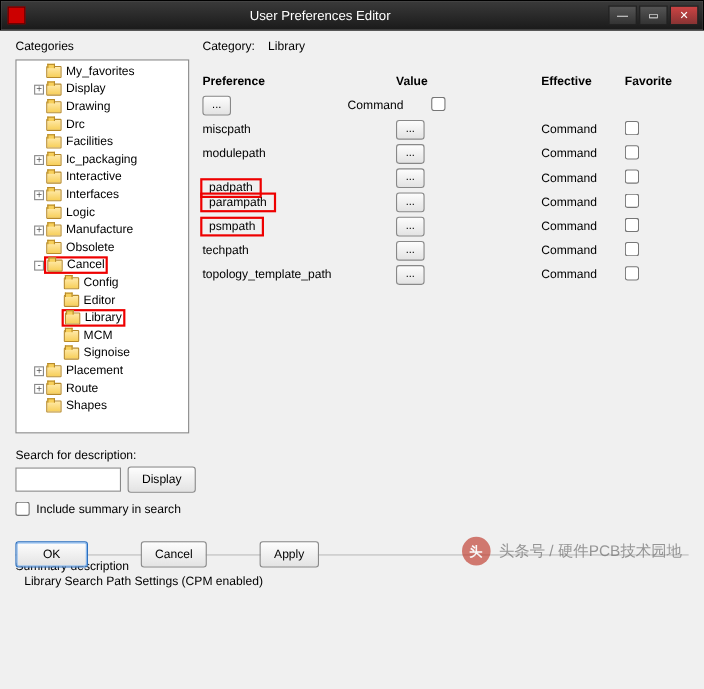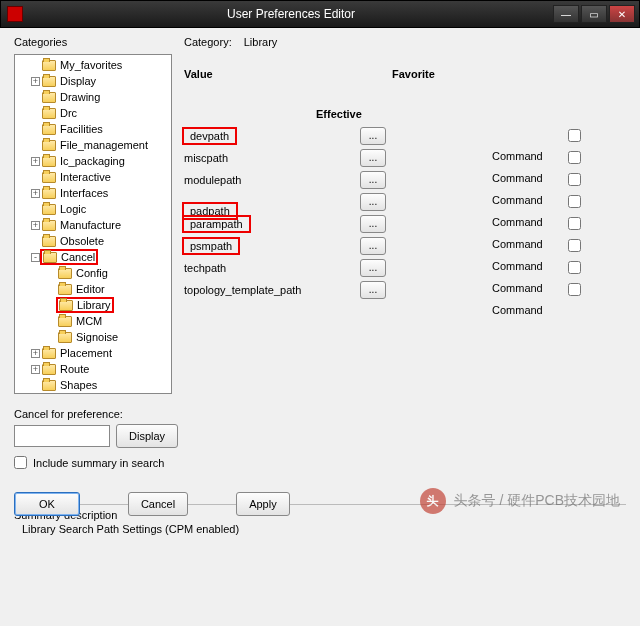--- a/index.html
+++ b/index.html
@@ -35,21 +35,21 @@
 .search-input { width: 96px; height: 22px; border: 1px solid #888; background: #fff; padding: 0 4px; }
 .btn { height: 24px; padding: 0 12px; background: linear-gradient(#fdfdfd,#e3e3e3); border: 1px solid #888; border-radius: 3px; font-size: 11px; cursor: pointer; }
 .check-row { display: flex; align-items: center; gap: 6px; margin-top: 8px; }
 .check-row input { width: 13px; height: 13px; }
 
 .cat-head { display: flex; gap: 12px; margin-bottom: 16px; }
 
 .pref-header { display: flex; font-weight: bold; padding: 4px 0; border-bottom: 0; }
 .col-pref { width: 176px; }
 .col-val { width: 132px; }
-.col-eff { width: 76px; margin-top: 40px; }
+.col-eff { width: 76px; }
 .col-fav { width: 54px; }
 
 .pref-row { display: flex; align-items: center; height: 20px; margin-top: 2px; }
 .pref-name { width: 176px; }
 .ellipsis-btn { width: 26px; height: 18px; background: linear-gradient(#fdfdfd,#e3e3e3); border: 1px solid #888; border-radius: 3px; font-size: 10px; line-height: 1; padding: 0; cursor: pointer; }
 .fav-cb { width: 13px; height: 13px; }
 
 .summary-area { position: absolute; left: 14px; top: 476px; right: 14px; }
 .summary-area .fieldline { border-bottom: 1px solid #bbb; margin-bottom: 4px; }
 
@@ -97,25 +97,20 @@
           <div class="expander blank"></div>
           <div class="folder"></div>
           <span class="tree-text">Drc</span>
         </div>
         <div class="tree-row depth1">
           <div class="expander blank"></div>
           <div class="folder"></div>
           <span class="tree-text">Facilities</span>
         </div>
         <div class="tree-row depth1">
-          <div class="expander blank"></div>
-          <div class="folder"></div>
-          <span class="tree-text">File_management</span>
-        </div>
-        <div class="tree-row depth1">
           <div class="expander">+</div>
           <div class="folder"></div>
           <span class="tree-text">Ic_packaging</span>
         </div>
         <div class="tree-row depth1">
           <div class="expander blank"></div>
           <div class="folder"></div>
           <span class="tree-text">Interactive</span>
         </div>
         <div class="tree-row depth1">
@@ -183,46 +178,46 @@
           <span class="tree-text">Route</span>
         </div>
         <div class="tree-row depth1">
           <div class="expander blank"></div>
           <div class="folder"></div>
           <span class="tree-text">Shapes</span>
         </div>
         <div class="tree-row depth1"></div>
       </div>
 
-    <div class="search-label">Cancel for preference:</div>
+    <div class="search-label">Search for description:</div>
     <div class="search-row">
       <input class="search-input" value="" style="">
       <button class="btn">Display</button>
     </div>
     <div class="check-row">
       <input type="checkbox" style="">
       <span>Include summary in search</span>
     </div>
   </div>
 
   <div class="col-right">
     <div class="cat-head">
       <span>Category:</span>
       <span>Library</span>
     </div>
 
     <div class="pref-header">
+      <div class="col-pref">Preference</div>
       <div class="col-val">Value</div>
       <div class="col-eff">Effective</div>
       <div class="col-fav">Favorite</div>
     </div>
 
     <div id="pref-rows">
         <div class="pref-row">
-          <div class="pref-name"><span class="hl" style="display: inline-block; padding: 1px 6px;">devpath</span></div>
           <div class="col-val"><button class="ellipsis-btn">...</button></div>
           <div class="col-eff">Command</div>
           <div class="col-fav"><input type="checkbox" class="fav-cb" style=""></div>
         </div>
         <div class="pref-row">
           <div class="pref-name"><span>miscpath</span></div>
           <div class="col-val"><button class="ellipsis-btn">...</button></div>
           <div class="col-eff">Command</div>
           <div class="col-fav"><input type="checkbox" class="fav-cb" style=""></div>
         </div>

